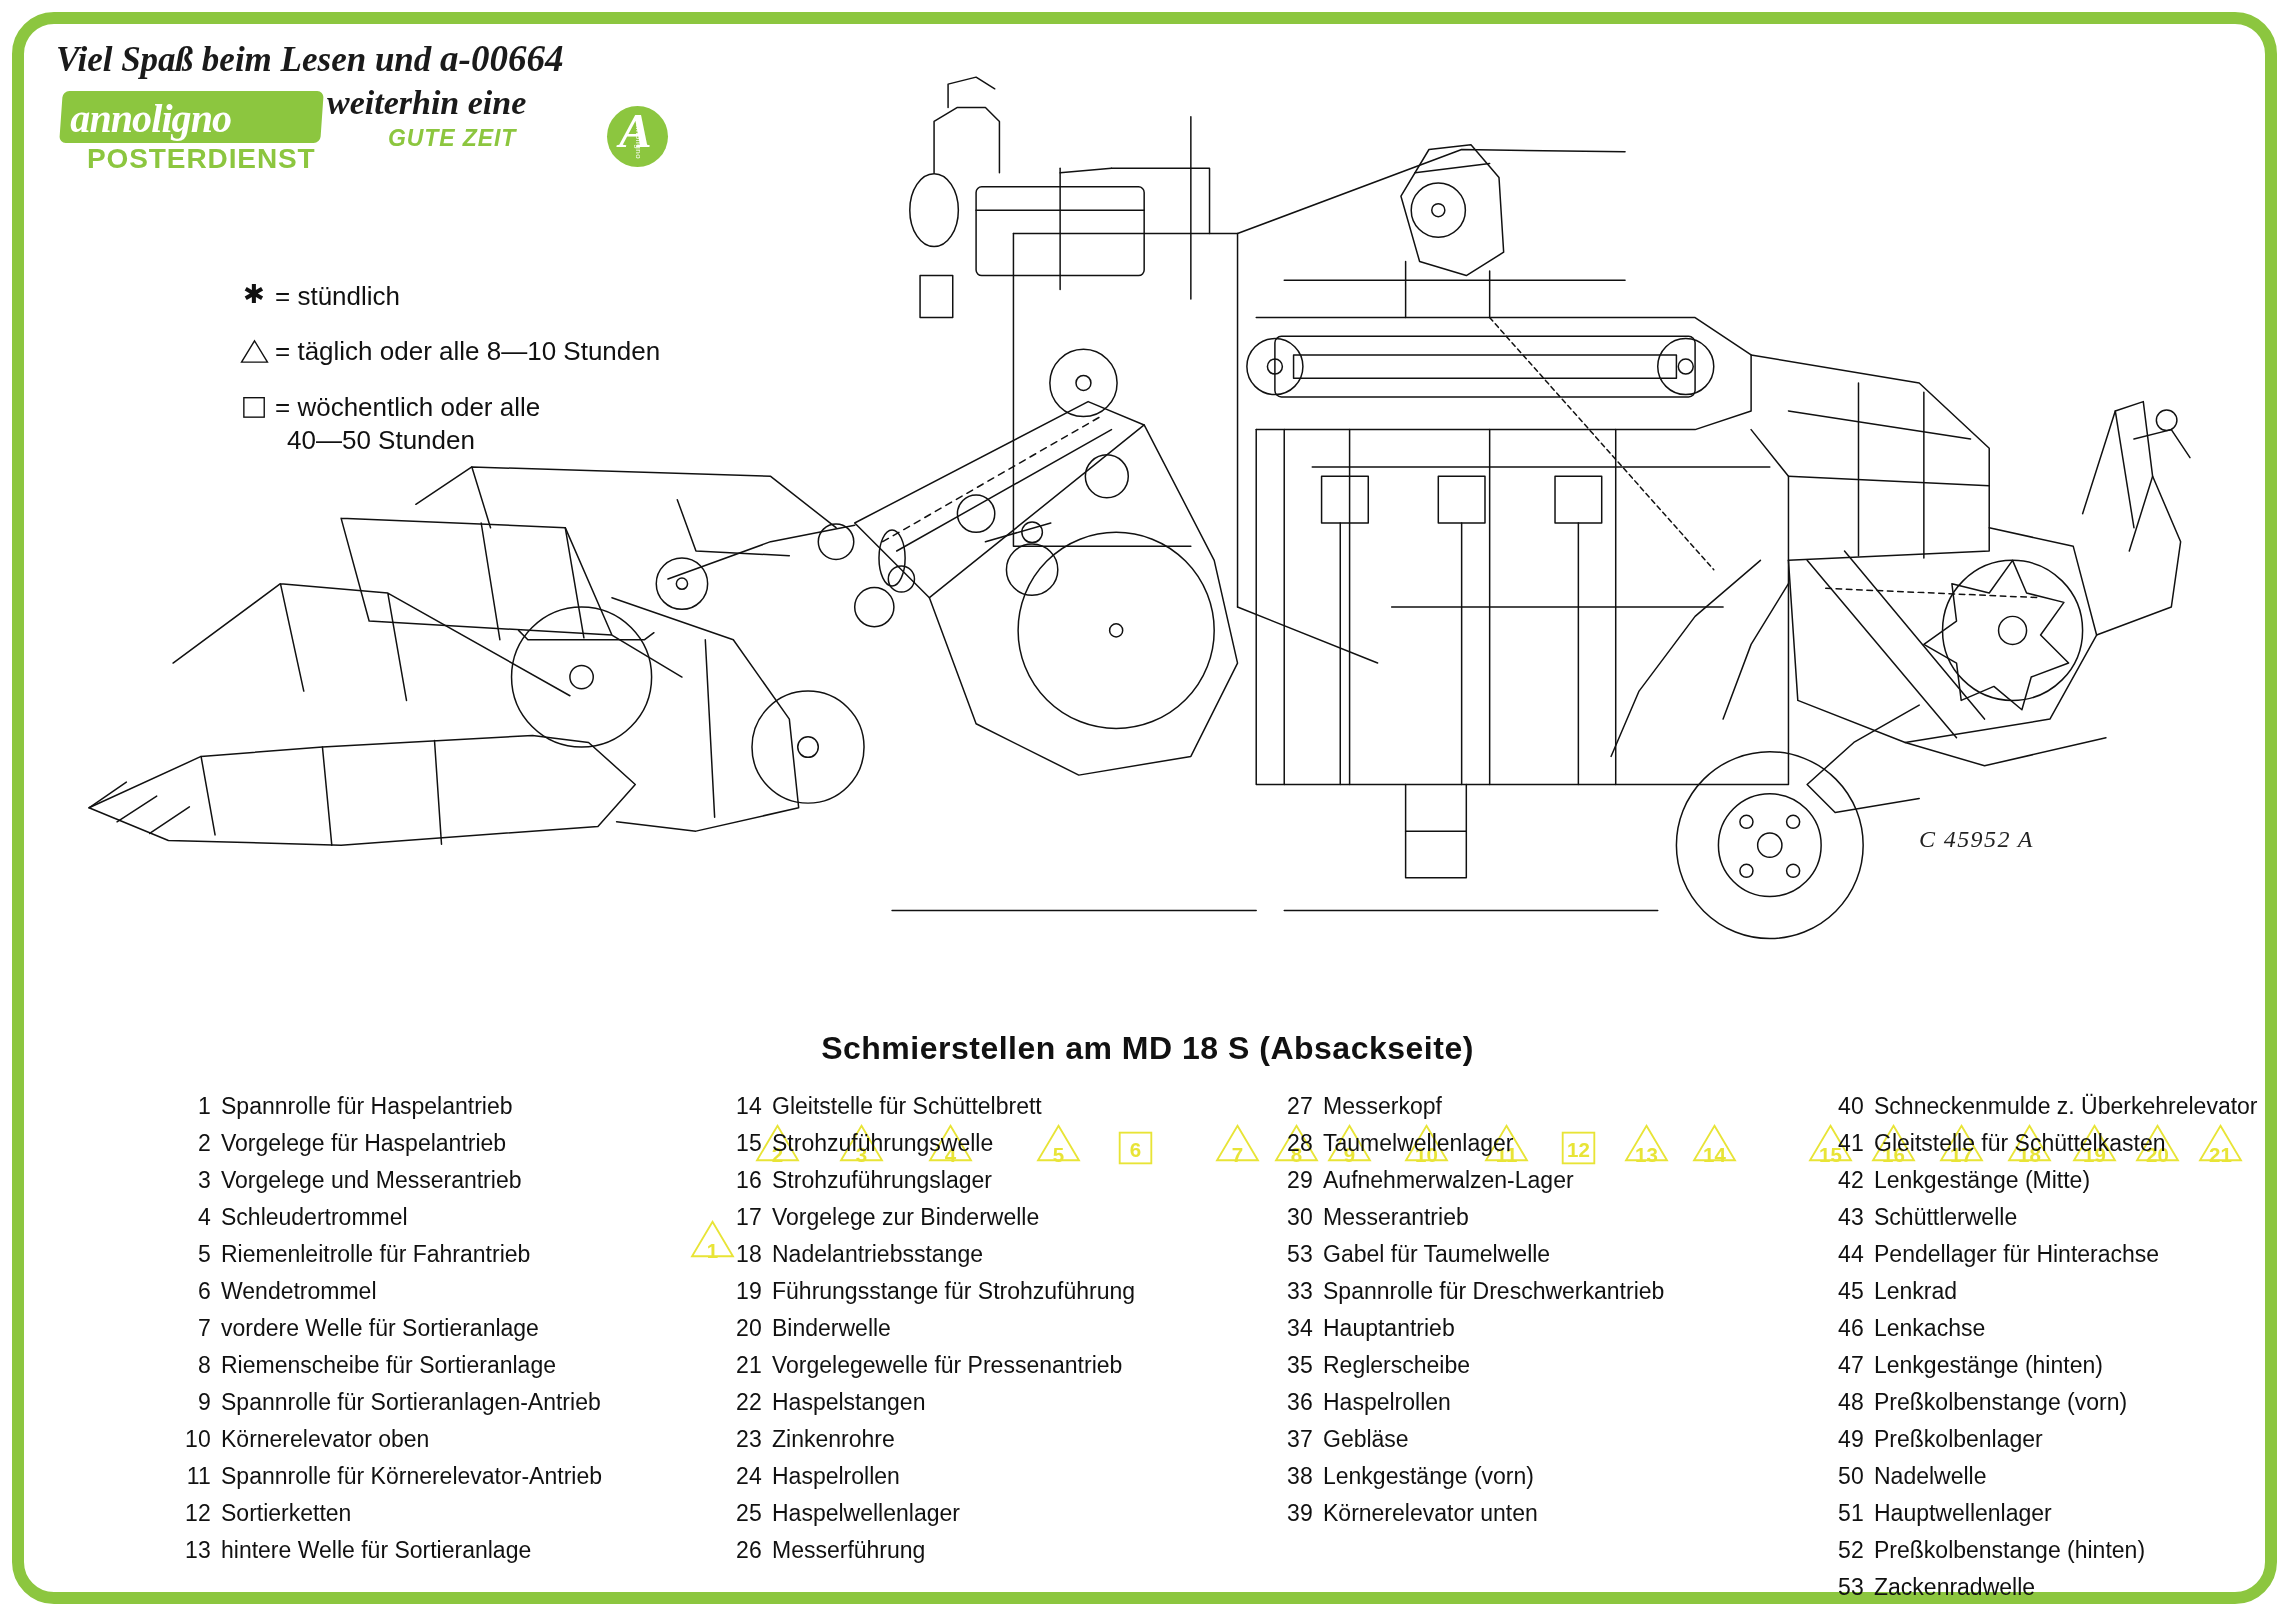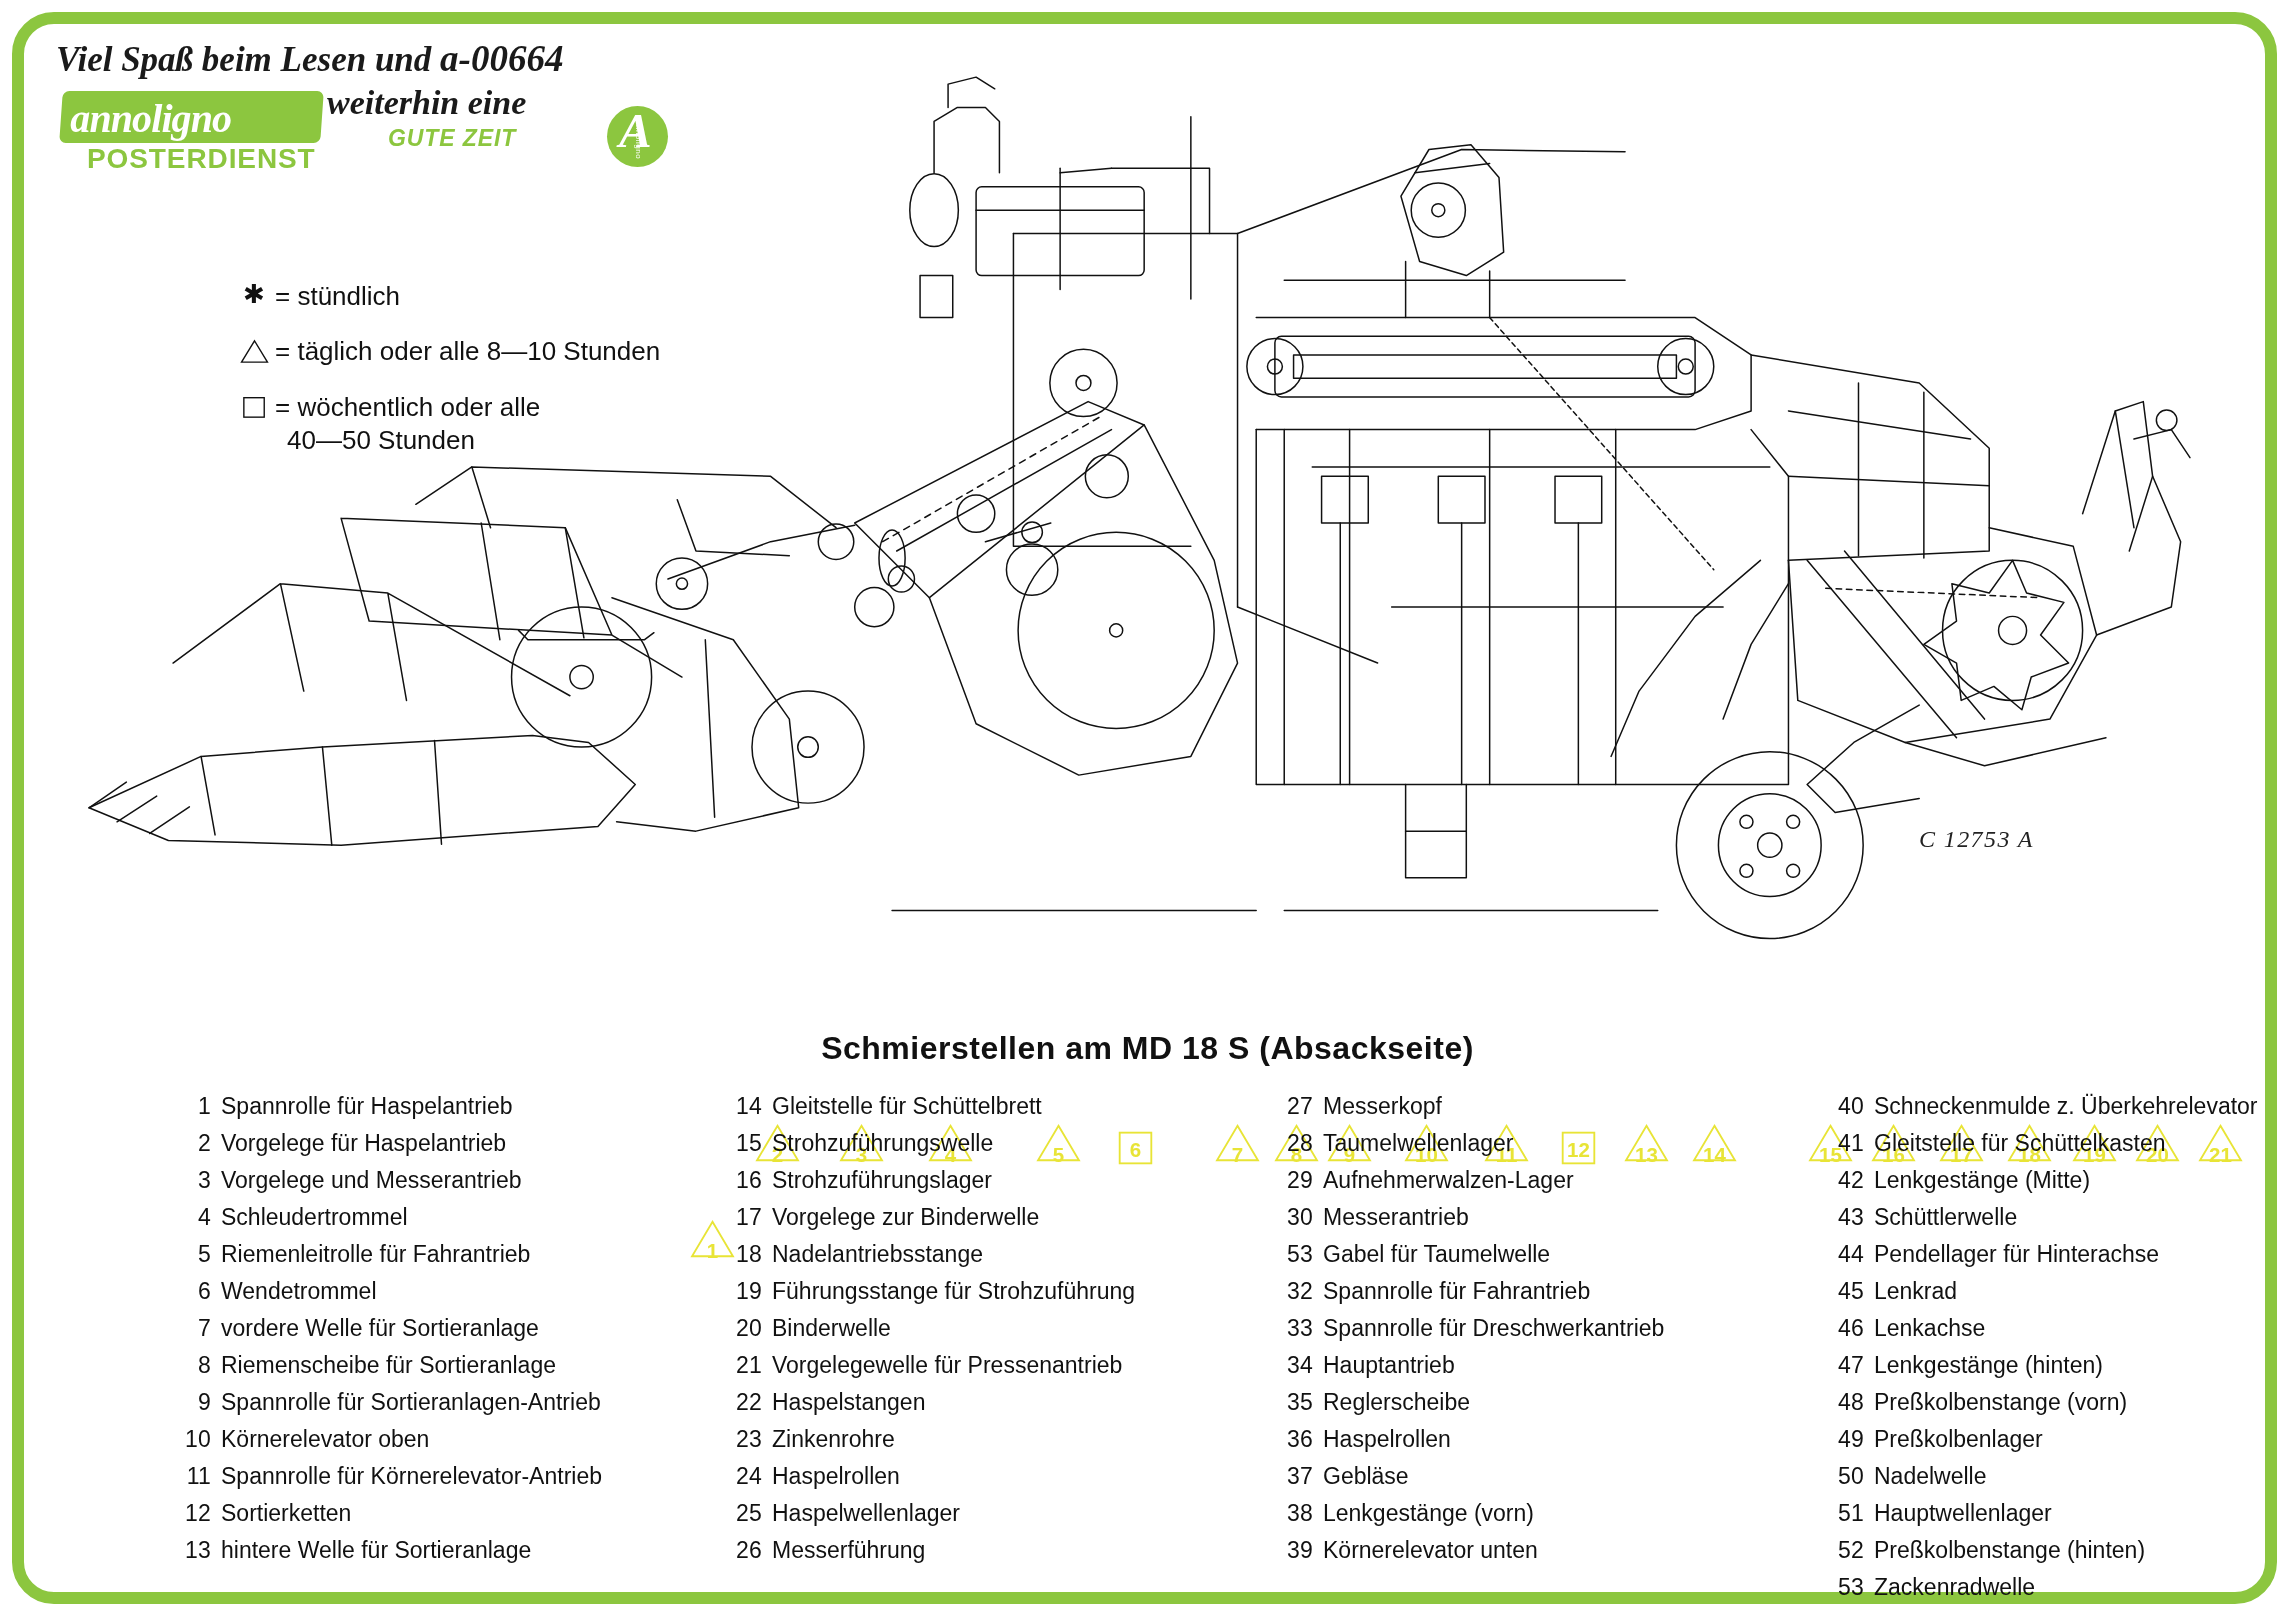--- a/index.html
+++ b/index.html
@@ -591,21 +591,21 @@
               <polygon points="50,6 94,80 6,80" fill="none" stroke="#e8e436" stroke-width="4"></polygon>
             </svg>
           </span>
           <span class="num" style="top:19.6px;color:#e8e436">21</span>
         </div>
       </div>
 
     <div class="numbers-bottom"></div>
   </div>
 
-  <div class="code-label">C 12753 A</div>
+  <div class="code-label">C 45952 A</div>
 
   <div class="caption">Schmierstellen am MD 18 S (Absackseite)</div>
 
   <div class="lists">
     <div class="col c1">
         <div class="item">
           <span class="idx">1</span>
           <span class="txt">Spannrolle für Haspelantrieb</span>
         </div>
         <div class="item">
@@ -726,24 +726,20 @@
         </div>
         <div class="item">
           <span class="idx">30</span>
           <span class="txt">Messerantrieb</span>
         </div>
         <div class="item">
           <span class="idx">53</span>
           <span class="txt">Gabel für Taumelwelle</span>
         </div>
         <div class="item">
-          <span class="idx">32</span>
-          <span class="txt">Spannrolle für Fahrantrieb</span>
-        </div>
-        <div class="item">
           <span class="idx">33</span>
           <span class="txt">Spannrolle für Dreschwerkantrieb</span>
         </div>
         <div class="item">
           <span class="idx">34</span>
           <span class="txt">Hauptantrieb</span>
         </div>
         <div class="item">
           <span class="idx">35</span>
           <span class="txt">Reglerscheibe</span>

